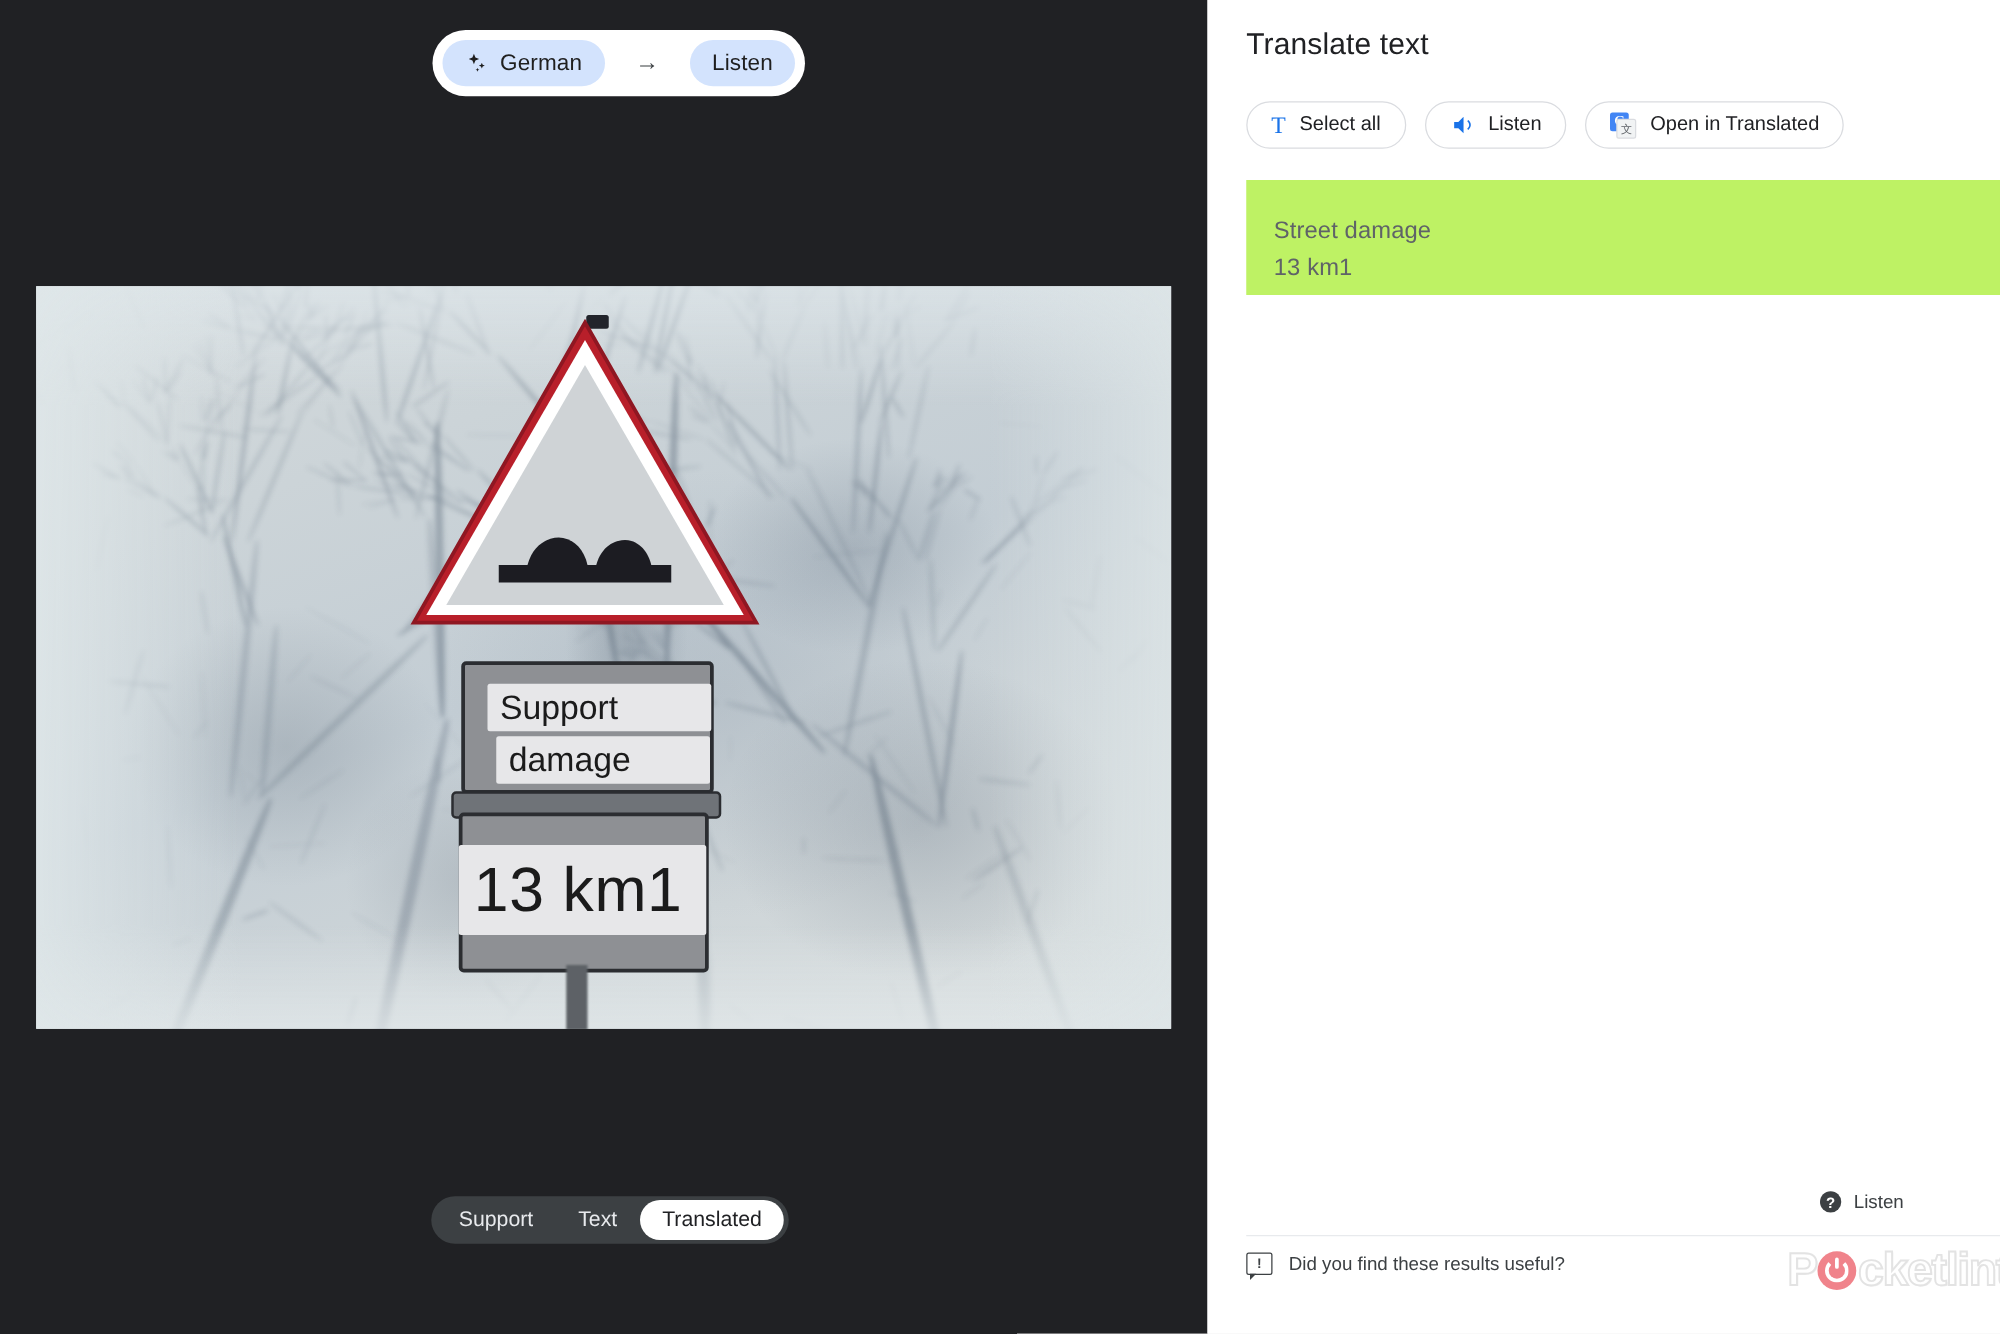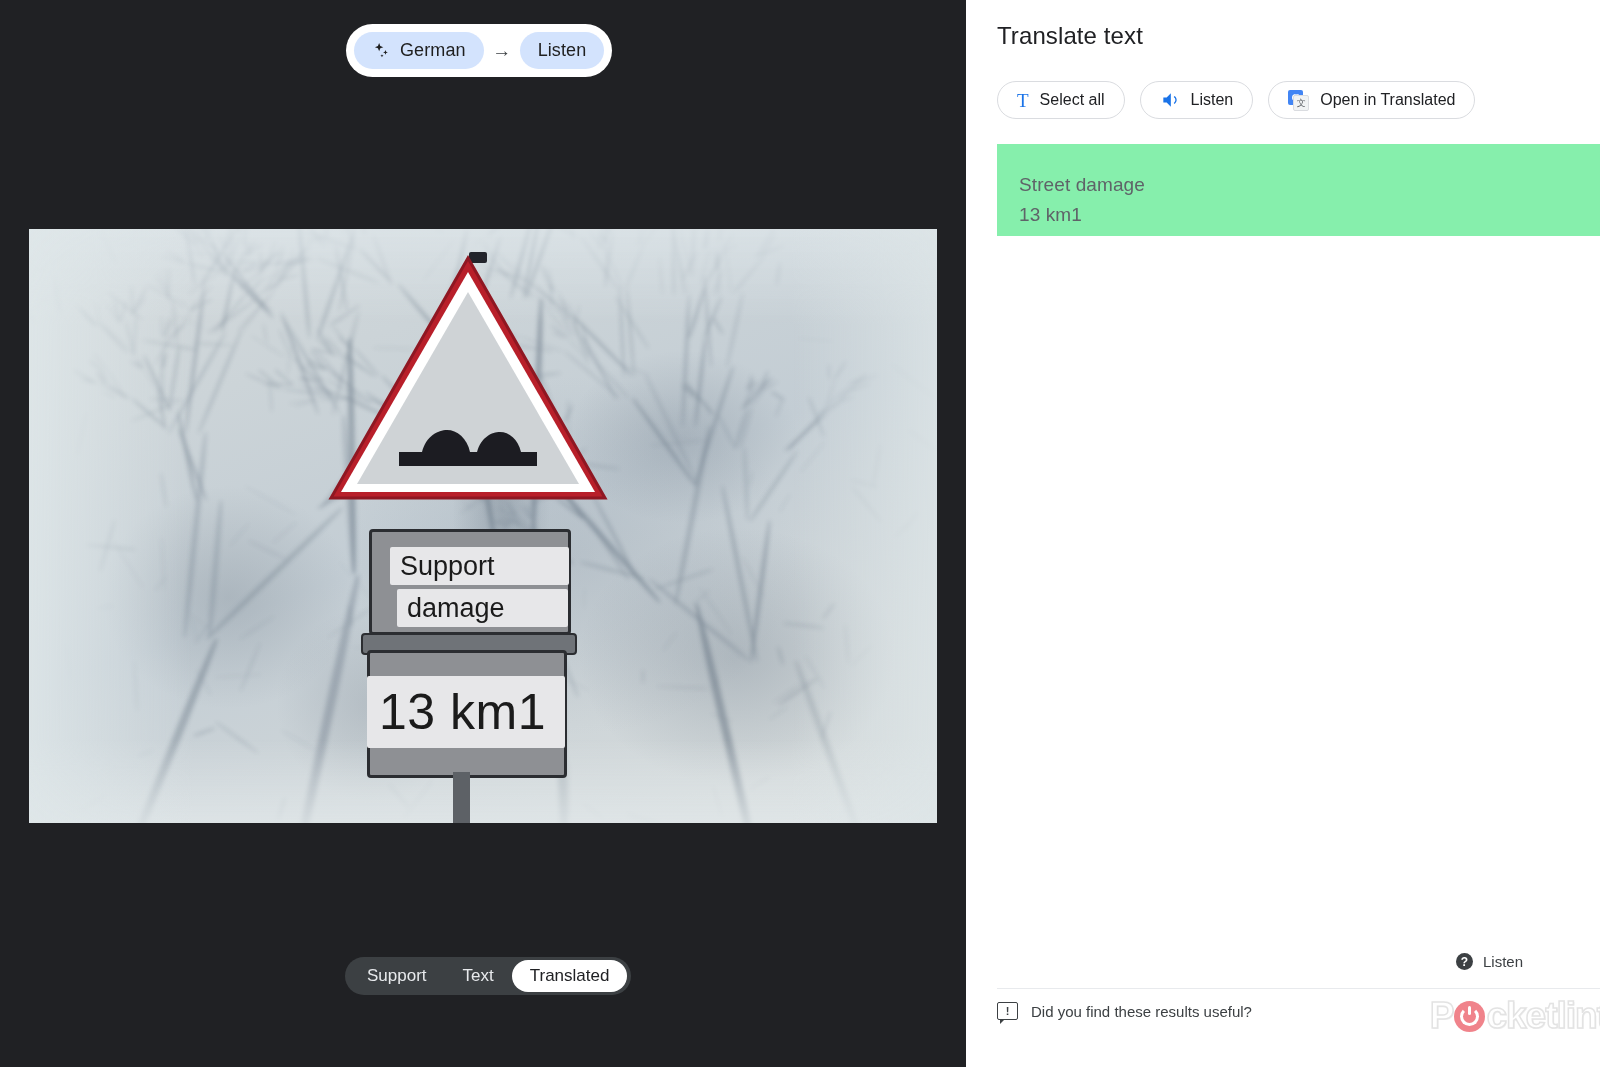--- a/index.html
+++ b/index.html
@@ -34,21 +34,21 @@
     position: absolute;
     left: 346px;
     top: 24px;
     height: 53px;
     background: #ffffff;
     border-radius: 30px;
     display: flex;
     align-items: center;
     padding: 0 8px;
     box-sizing: border-box;
-    gap: 0px;
+    gap: 16px;
   }
   .lang-chip {
     height: 37px;
     border-radius: 20px;
     background: #d3e3fd;
     display: flex;
     align-items: center;
     padding: 0 18px;
     box-sizing: border-box;
     color: #1f1f1f;
@@ -281,21 +281,21 @@
     display:flex; align-items:center; justify-content:center;
   }
 
   
   .result-card {
     position: absolute;
     left: 31px;
     top: 144px;
     right: 0;
     height: 92px;
-    background: #86efac;
+    background: #bef264;
     padding: 26px 0 0 22px;
     box-sizing: border-box;
   }
   .result-line {
     font-size: 19px;
     color: #5f6368;
     line-height: 30px;
     letter-spacing: .1px;
   }
 

